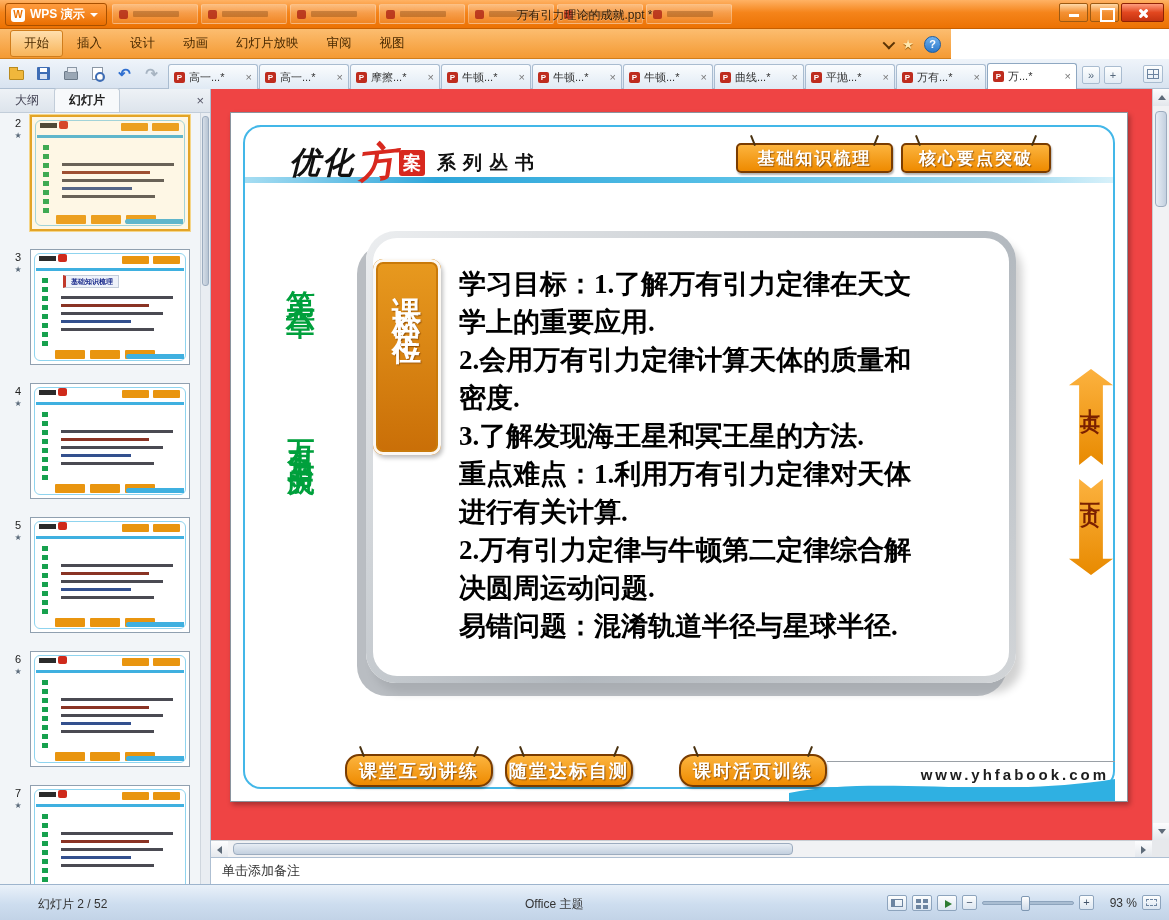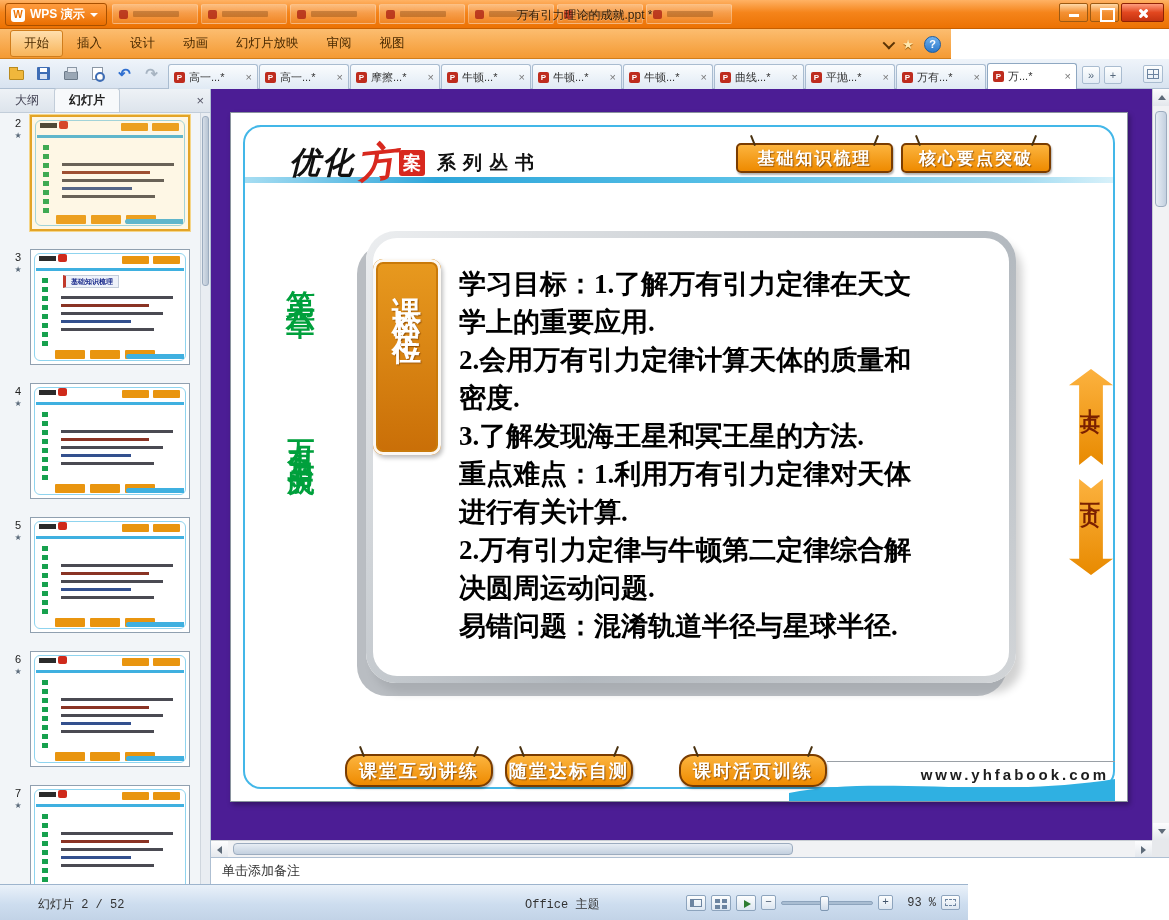--- a/index.html
+++ b/index.html
@@ -115,21 +115,21 @@
   .ms-bar.b1 { top:46px; width:112px; }
   .ms-bar.b2 { top:54px; width:88px; background:#8a3324; }
   .ms-bar.b3 { top:62px; width:102px; }
   .ms-bar.b4 { top:70px; width:70px; background:#33508e; }
   .ms-bar.b5 { top:78px; width:93px; }
   .ms-foot { left:24px; bottom:7px; height:9px; }
   .ms-foot u { position:static; display:inline-block; width:30px; height:9px; background:#e9950f; margin-right:5px; border-radius:1px; }
   .ms-wave { right:5px; bottom:5px; width:58px; height:5px; background:#3fb0e0; border-radius:6px 0 0 6px; }
 
   
-  #canvas { position:absolute; left:211px; top:89px; width:958px; height:768px; background:#4c1d95; }
+  #canvas { position:absolute; left:211px; top:89px; width:958px; height:768px; background:#ef4444; }
   .page { position:absolute; left:19px; top:23px; width:898px; height:690px; background:#fff;
     border:1px solid #8a949e; box-shadow:2px 3px 5px rgba(0,0,0,.30); }
   .frame { position:absolute; left:12px; right:12px; top:12px; bottom:12px; border:2px solid #43b7e8; border-radius:18px; }
   .topline { position:absolute; left:14px; right:14px; top:64px; height:6px;
     background:linear-gradient(90deg,#a6ddf2,#2ea6da 22%,#56bfe6 55%,#a6ddf2 90%,#d8f1fa); }
   .logo { position:absolute; left:58px; top:22px; display:flex; align-items:center; }
   .lg-you { font-family:"DejaVu Serif", serif; font-style:italic; font-weight:bold; font-size:31px; color:#111; letter-spacing:2px; }
   .lg-fang { font-family:"DejaVu Serif", serif; font-style:italic; font-weight:bold; font-size:40px; color:#d8281e; margin:0 2px; transform:rotate(-6deg); }
   .lg-an { width:26px; height:26px; background:#d8281e; color:#fff; font-size:18px; font-weight:bold; display:grid; place-items:center; border-radius:3px; }
   .lg-series { font-size:19px; color:#111; letter-spacing:7px; margin-left:12px; font-weight:bold; }
@@ -201,22 +201,22 @@
   .vthumb { position:absolute; left:2px; right:2px; top:22px; height:96px; border-radius:4px;
     background:linear-gradient(90deg,#e7edf4,#c3d0df); border:1px solid #9cacbf; }
   .hthumb { position:absolute; top:2px; bottom:2px; left:22px; width:560px; border-radius:4px;
     background:linear-gradient(#e7edf4,#c3d0df); border:1px solid #9cacbf; }
 
   
   #notes { position:absolute; left:211px; top:857px; width:958px; height:27px; background:#fff;
     border-top:1px solid #aebfd2; display:flex; align-items:center; padding-left:11px; font-size:13px; color:#333; }
 
   
-  #statusbar { position:absolute; left:0; top:884px; width:968px; height:36px;
-    background:linear-gradient(#eaf1f9,#cdddef 55%,#c2d3e7); border-top:1px solid #9db4cd;font-family:Liberation Mono, monospace; }
+  #statusbar { position:absolute; left:0; top:884px; width:1169px; height:36px;
+    background:linear-gradient(#eaf1f9,#cdddef 55%,#c2d3e7); border-top:1px solid #9db4cd; }
   .sb-slideinfo { position:absolute; left:38px; top:11px; font-size:12px; color:#333; }
   .sb-theme { position:absolute; left:525px; top:11px; font-size:12px; color:#333; }
   .sb-right { position:absolute; right:8px; top:0; height:100%; display:flex; align-items:center; gap:5px; }
   .sv { width:20px; height:16px; border:1px solid #8da4bd; background:linear-gradient(#fdfefe,#dce6f1); border-radius:2px; position:relative; }
   .sv.normal::after { content:""; position:absolute; inset:3px; border:1px solid #6c84a0; border-left-width:4px; }
   .sv.sorter::after { content:""; position:absolute; left:3px; top:3px; width:5px; height:4px; background:#6c84a0;
     box-shadow:7px 0 0 #6c84a0, 0 6px 0 #6c84a0, 7px 6px 0 #6c84a0; }
   .sv.show::after { content:""; position:absolute; left:7px; top:4px; border-left:7px solid #2e7d32;
     border-top:4px solid transparent; border-bottom:4px solid transparent; }
   .zbtn { width:15px; height:15px; border:1px solid #8da4bd; border-radius:2px; background:linear-gradient(#fdfefe,#dce6f1);

